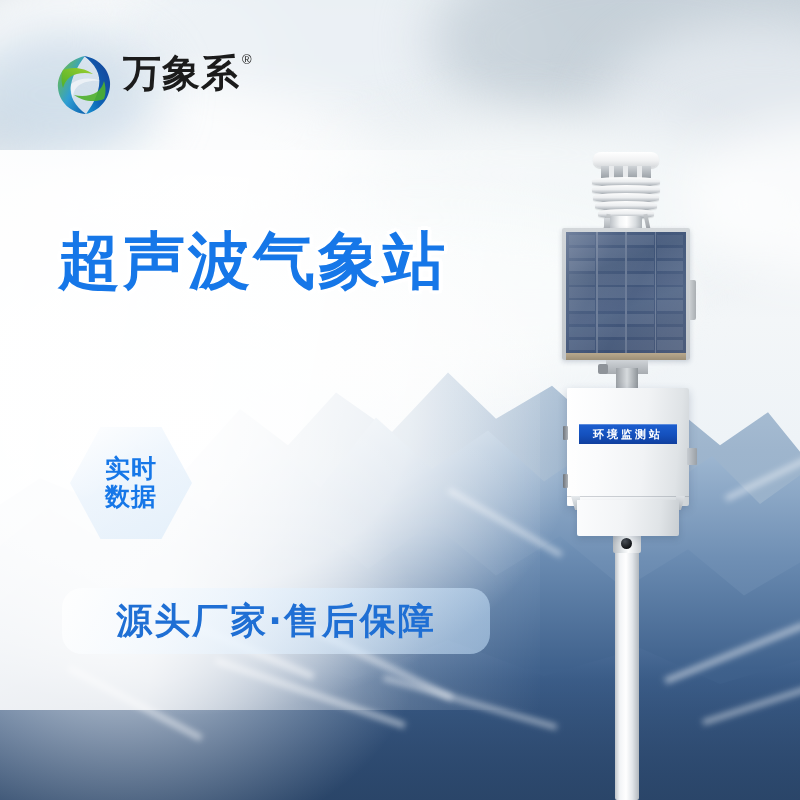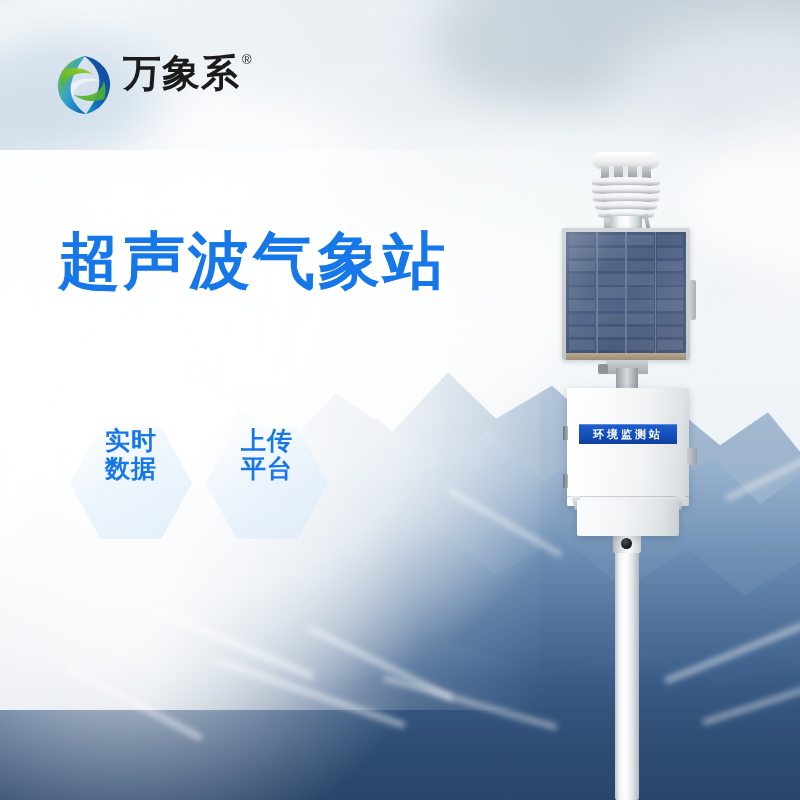--- a/index.html
+++ b/index.html
@@ -105,21 +105,21 @@
     text-shadow:
       -3px -3px 0 #fff, 3px -3px 0 #fff, -3px 3px 0 #fff, 3px 3px 0 #fff,
       -4px 0 0 #fff, 4px 0 0 #fff, 0 -4px 0 #fff, 0 4px 0 #fff,
       0 2px 10px rgba(255,255,255,.95);
   }
 
   
   .hexrow { position:absolute; left:70px; top:427px; display:flex; gap:14px; }
   .hex {
     width:122px; height:112px;
-    display:flex; justify-content:center;
+    display:flex; align-items:center; justify-content:center;
     clip-path:polygon(25% 0%,75% 0%,100% 50%,75% 100%,25% 100%,0% 50%);
     background:linear-gradient(150deg, rgba(255,255,255,.88) 0%, rgba(232,242,252,.72) 45%, rgba(210,230,248,.55) 100%);
   }
   .hex-txt {
     font-size:25px; font-weight:700; color:#1677e8;
     line-height:1.12; text-align:center; letter-spacing:1px;
     font-family:"DejaVu Sans","Liberation Sans",sans-serif;
   }
   .hex-txt span { display:block; }
 
@@ -468,22 +468,19 @@
     <div class="hl-line">超声波气象站</div>
   </div>
 
   <div class="hexrow">
     <div class="hex">
       <div class="hex-txt">
         <span>实时</span>
         <span>数据</span>
       </div>
     </div>
-    <div class="hex">
-      <div class="hex-txt">
-        <span>上传</span>
-        <span>平台</span>
-      </div>
-    </div>
-  </div>
-
+  </div>
+
+  <div class="pill">
+    <span class="pill-txt">源头厂家·售后保障</span>
+  </div>
 
 </div>
 
 </body></html>

